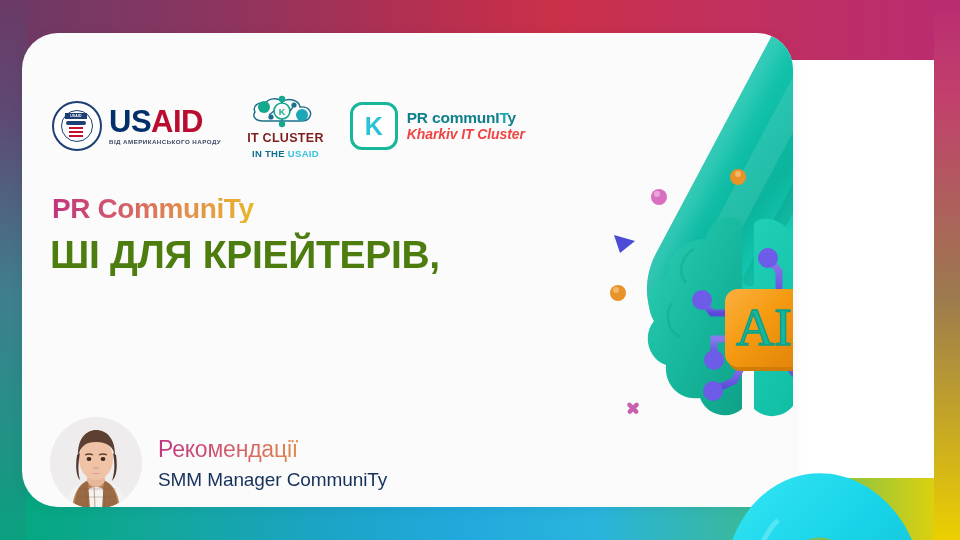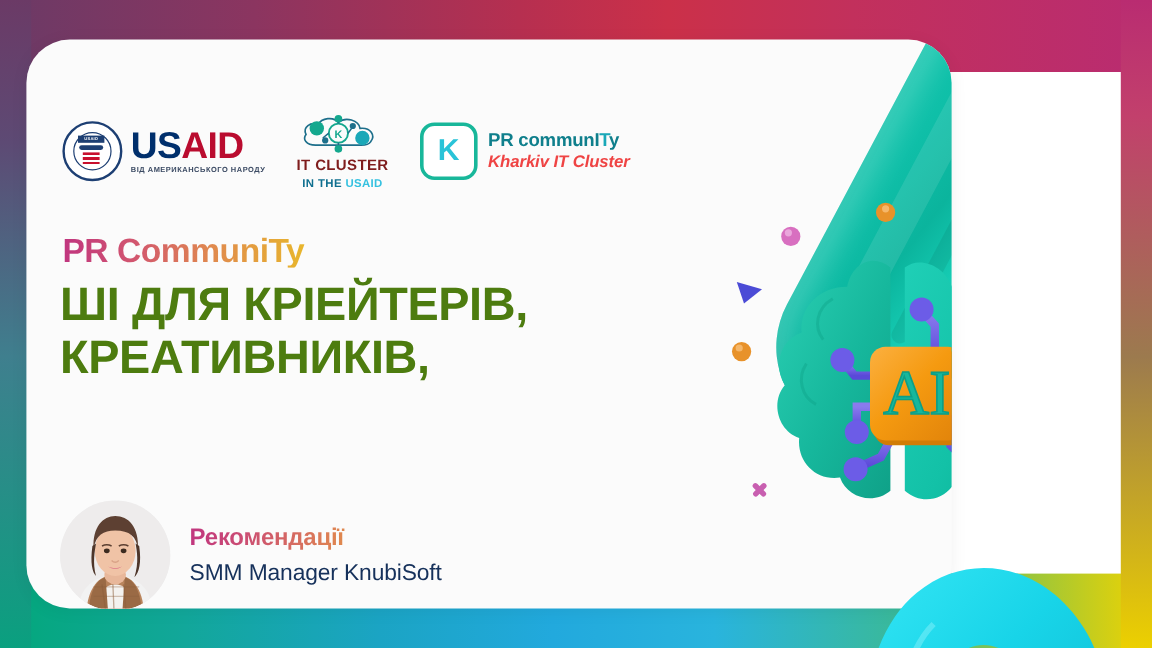--- a/index.html
+++ b/index.html
@@ -131,21 +131,21 @@
   .speaker{
     position:absolute;left:28px;top:384px;z-index:6;
     display:flex;align-items:center;gap:16px;
   }
   .avatar{
     width:92px;height:92px;border-radius:50%;flex:none;overflow:hidden;
     background:#efefef;position:relative;
   }
   .speaker-text{line-height:1.14;}
   .speaker-name{
-    font-size:20px;font-weight:700;letter-spacing:-.2px;
+    font-size:23px;font-weight:400;letter-spacing:-.2px;
     background:linear-gradient(100deg,#c0357f 0%,#cb4d73 22%,#dd7f55 55%,#e7ad32 85%,#e9b92a 100%);
     -webkit-background-clip:text;background-clip:text;color:transparent;
   }
   .speaker-role{
     font-size:19px;font-weight:500;color:#16315b;margin-top:7px;letter-spacing:-.1px;
   }
   
   .art{position:absolute;left:572px;top:120px;width:330px;height:300px;z-index:5;}
 </style>
 </head>
@@ -212,21 +212,20 @@
           <div class="prc-t2">Kharkiv IT Cluster</div>
         </div>
       </div>
 
     </div>
 
     <div class="eyebrow">PR CommuniTy</div>
 
     <div class="headline">
       <div>ШІ ДЛЯ КРІЕЙТЕРІВ,</div>
-      <div>КРЕАТИВНИКІВ,</div>
     </div>
 
     <div class="speaker">
       <div class="avatar">
         <svg viewBox="0 0 92 92" width="92" height="92">
           <defs>
               <clipPath id="av">
                 <circle cx="46" cy="46" r="46"></circle>
               </clipPath>
             </defs>
@@ -247,21 +246,21 @@
             <ellipse cx="39" cy="42" rx="2.4" ry="2" fill="#3d2b20"></ellipse>
             <ellipse cx="53" cy="42" rx="2.4" ry="2" fill="#3d2b20"></ellipse>
             <path d="M35 38 Q39 36 43 38 M49 38 Q53 36 57 38" stroke="#5d4032" stroke-width="1.3" fill="none"></path>
             <path d="M43 50 Q46 53 49 50" stroke="#d9a387" stroke-width="1.2" fill="none"></path>
             <path d="M40 55 Q46 59 52 55 Q46 58 40 55 Z" fill="#d4557c"></path>
           </g>
         </svg>
       </div>
       <div class="speaker-text">
         <div class="speaker-name">Рекомендації</div>
-        <div class="speaker-role">SMM Manager KnubiSoft</div>
+        <div class="speaker-role">SMM Manager CommuniTy</div>
       </div>
     </div>
 
     <svg class="art" viewBox="0 0 330 300">
       <defs>
         <linearGradient id="brL" x1="0" y1="0" x2="1" y2="1">
           <stop offset="0" stop-color="#2bd0b4"></stop>
             <stop offset="55%" stop-color="#16b79c"></stop>
             <stop offset="100%" stop-color="#0fa188"></stop>
         </linearGradient>

